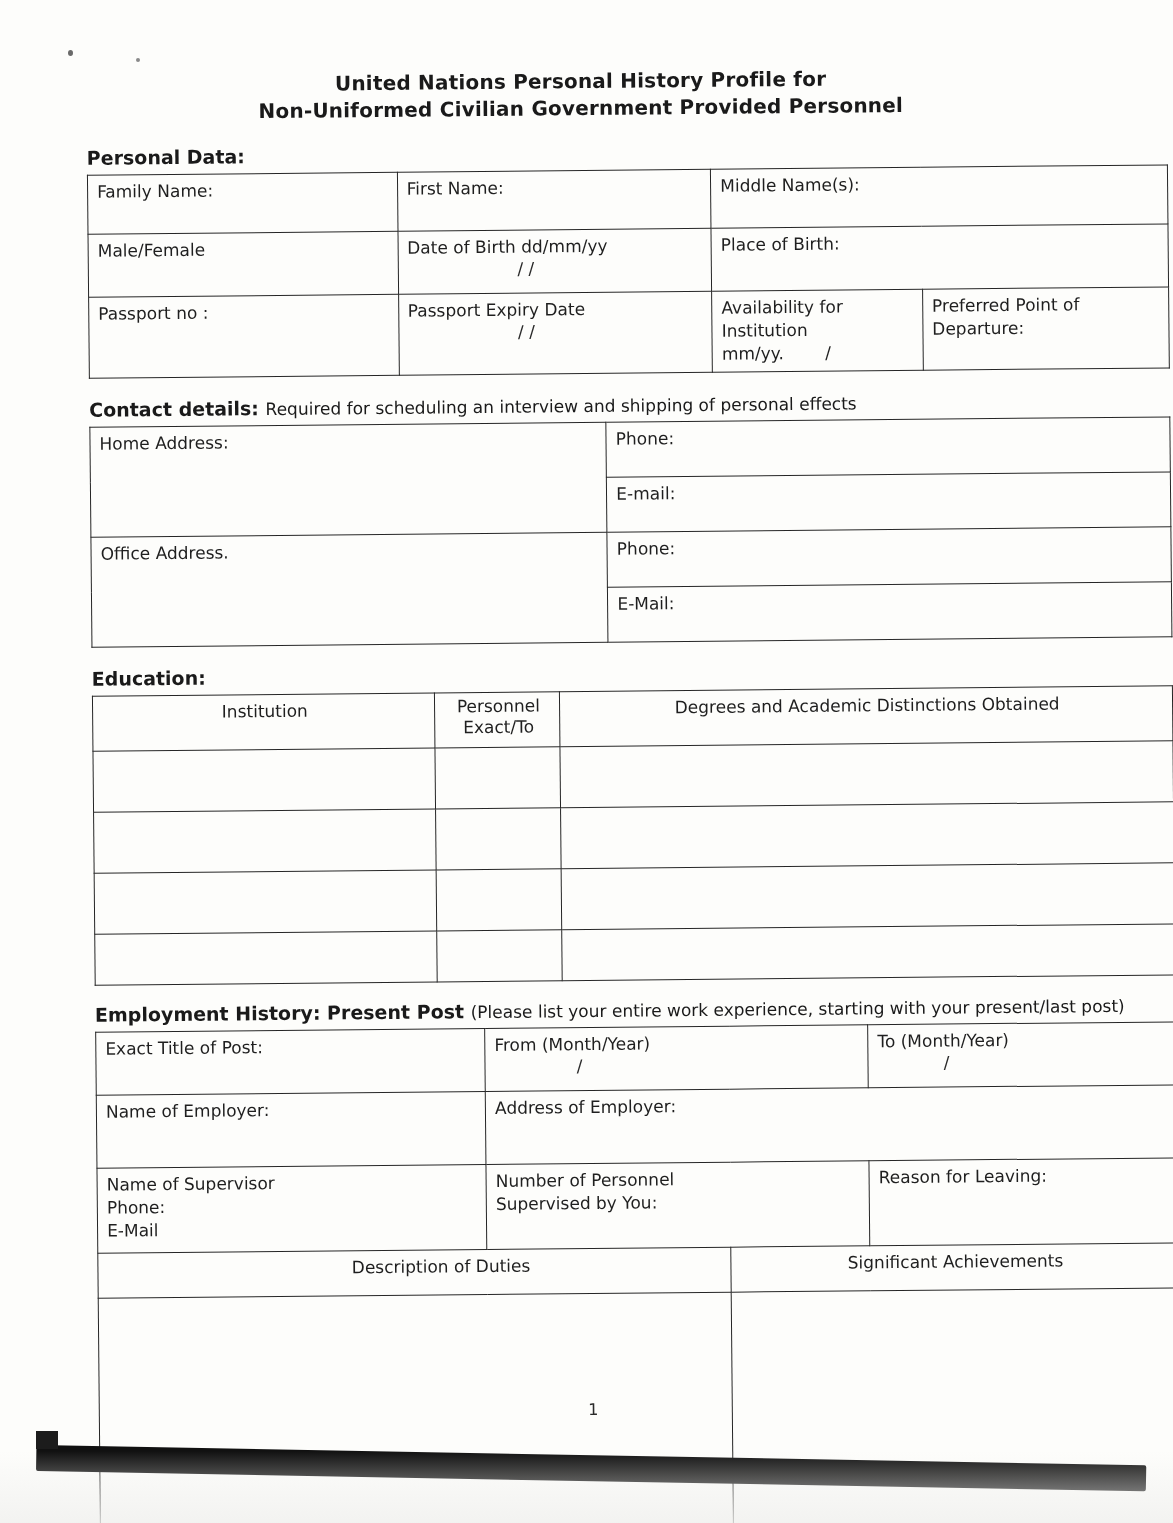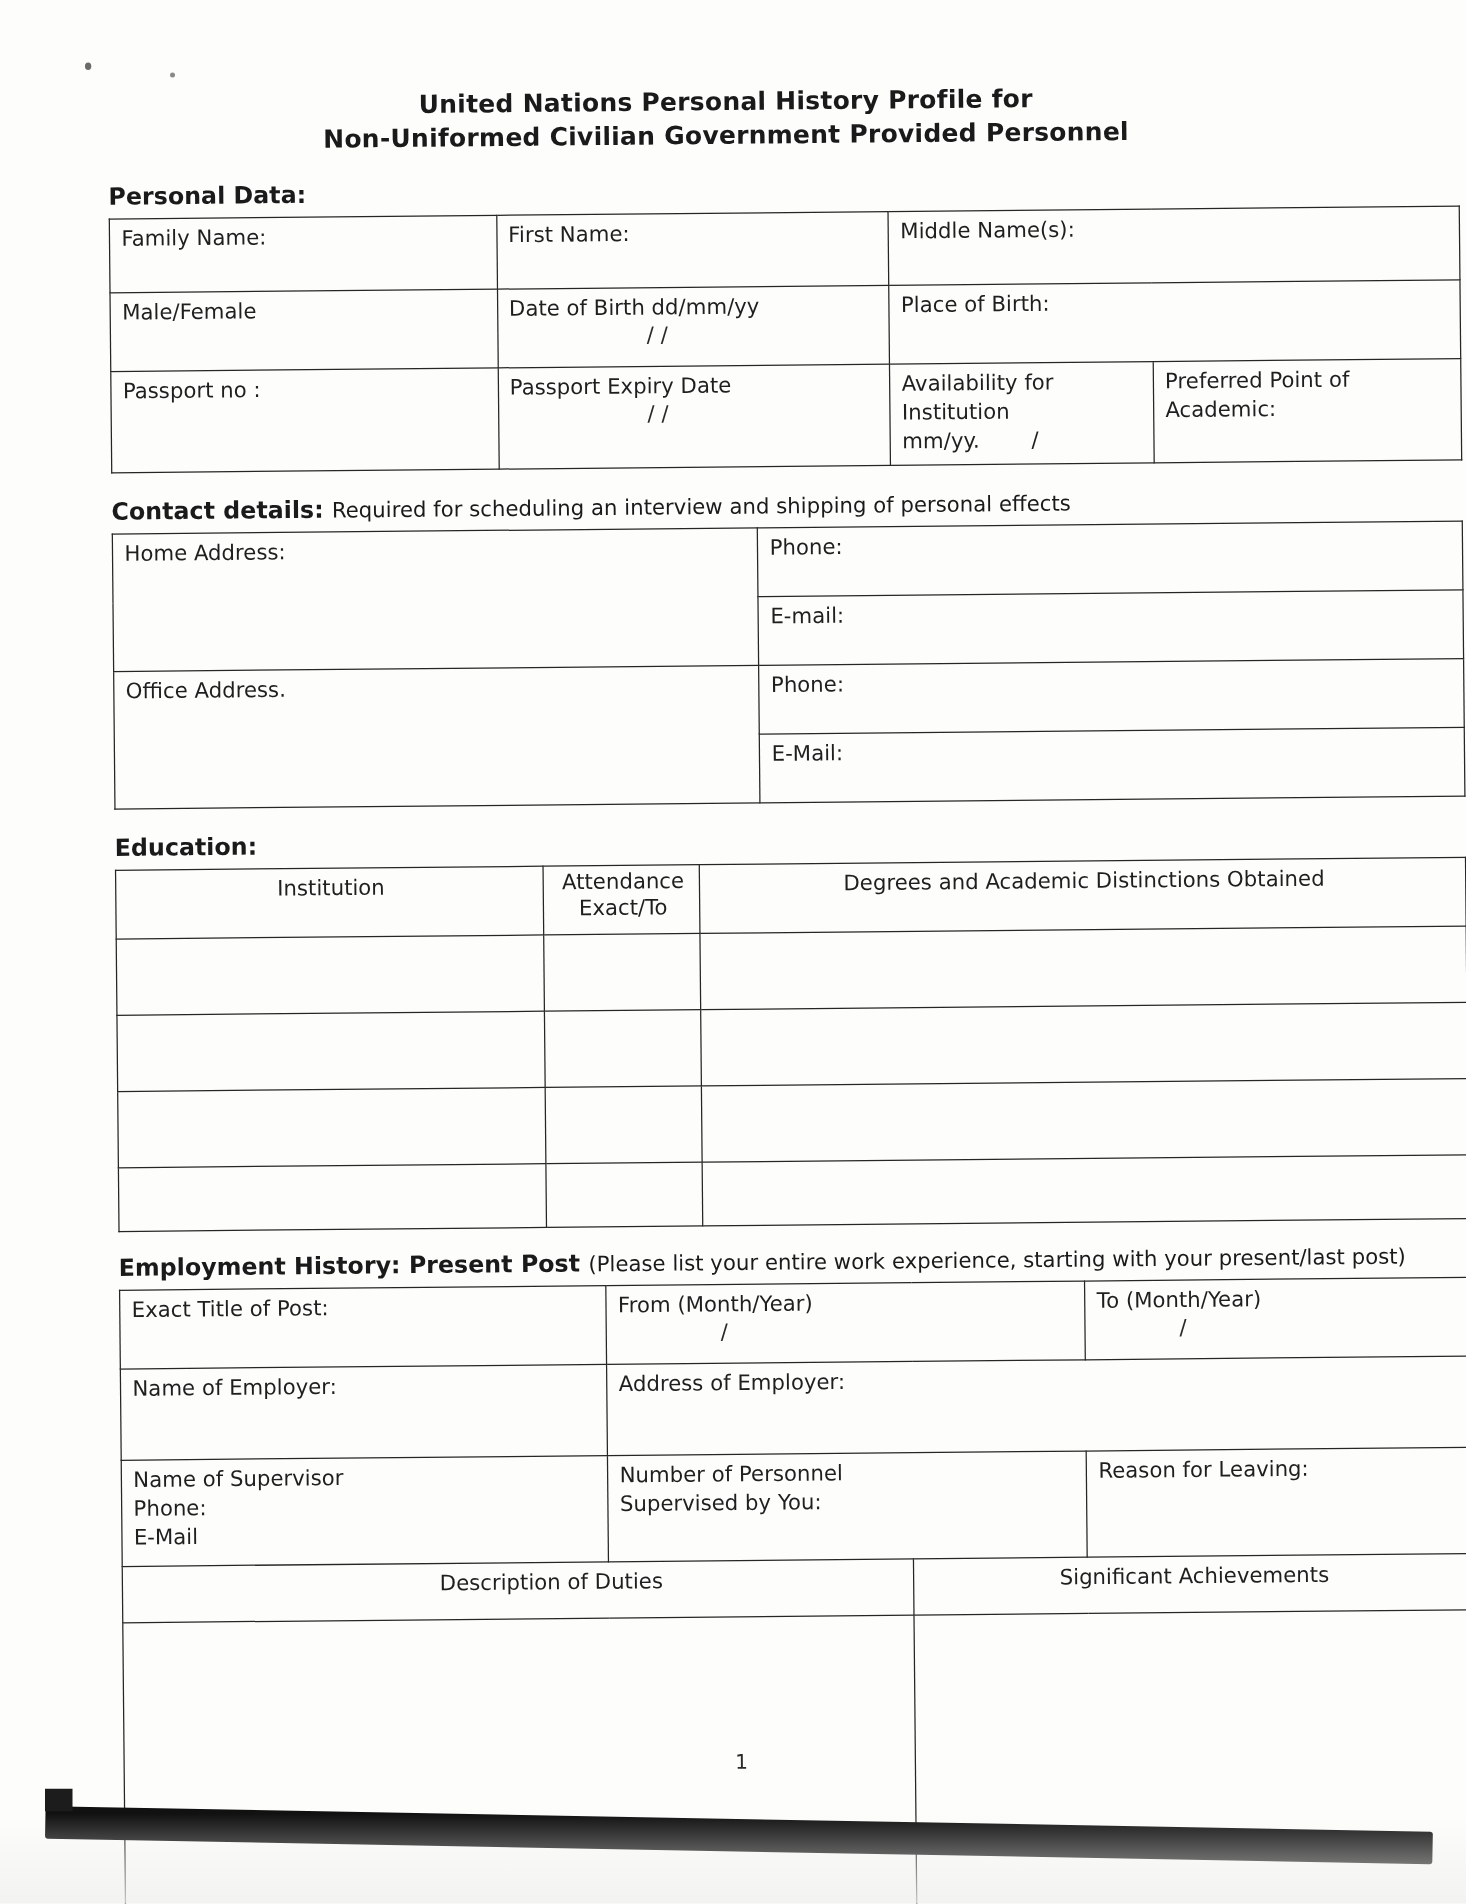--- a/index.html
+++ b/index.html
@@ -159,21 +159,21 @@
             <span class="slash-row short">/      /</span>
           </td>
           <td style="line-height:23px">
             <span>Availability for</span><br>
             <span>Institution</span><br>
             <span>mm/yy.</span>
             <span style="margin-left:36px">/</span>
           </td>
           <td style="line-height:23px">
             <span>Preferred Point of</span><br>
-            <span>Academic:</span>
+            <span>Departure:</span>
           </td>
         </tr>
       </tbody>
     </table>
 
     <div class="section-head">
       <span>Contact details:</span>
       <span class="reg">Required for scheduling an interview and shipping of personal effects</span>
     </div>
 
@@ -205,21 +205,21 @@
     <table class="f">
       <colgroup>
           <col style="width:345px">
           <col style="width:125px">
           <col style="width:618px">
         </colgroup>
       <tbody>
         <tr>
           <td class="ctr" style="height:44px">Institution</td>
           <td class="ctr" style="line-height:21px; padding-top:3px;">
-            <span>Attendance</span><br>
+            <span>Personnel</span><br>
             <span>Exact/To</span>
           </td>
           <td class="ctr">Degrees and Academic Distinctions Obtained</td>
         </tr>
         <tr>
           <td style="height:50px"></td>
           <td></td>
           <td></td>
         </tr>
         <tr>

